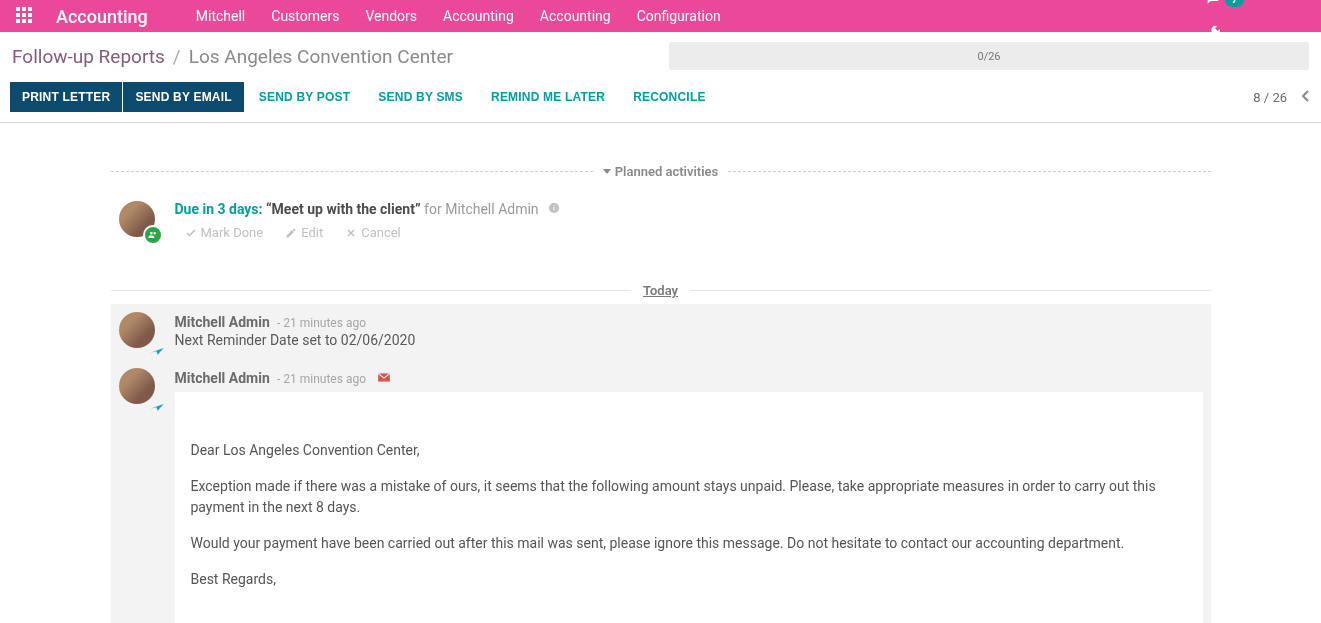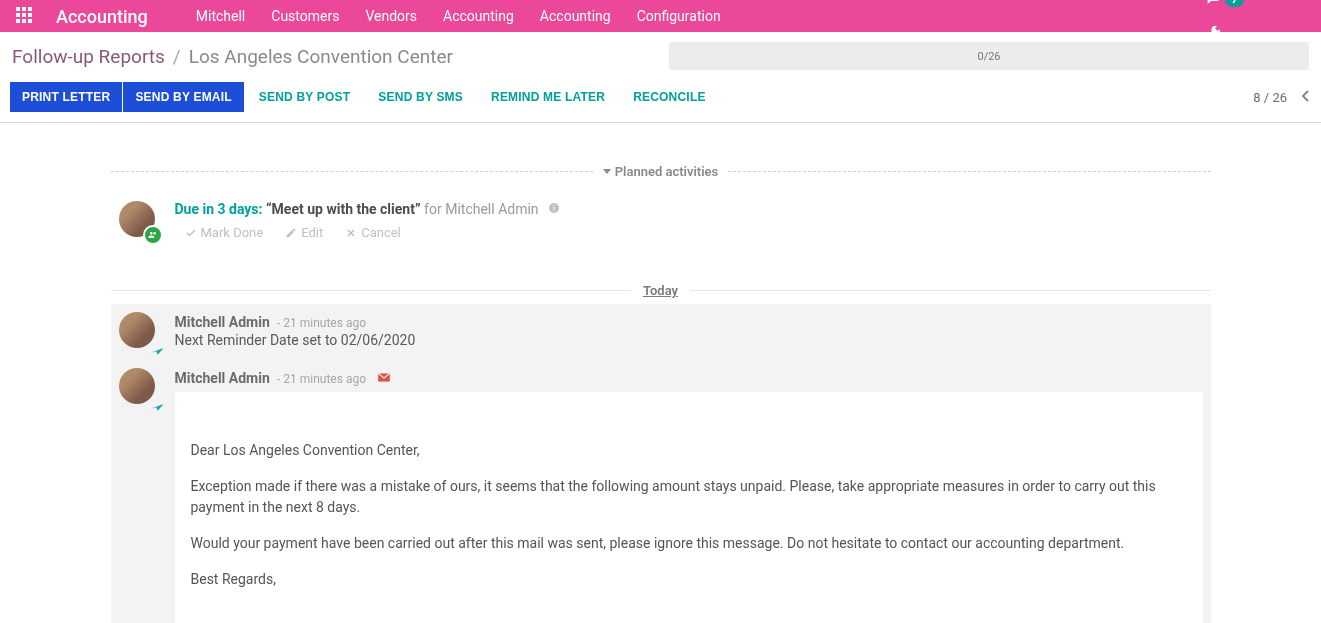--- a/index.html
+++ b/index.html
@@ -21,21 +21,21 @@
   .subhead { display: flex; align-items: center; padding: 10px 12px 6px 12px; }
   .breadcrumb { font-size: 19px; display: flex; align-items: center; gap: 8px; }
   .bc-link { color: #875a7b; cursor: pointer; }
   .bc-sep { color: #aaa; }
   .bc-current { color: #8a8a8a; }
   .progress-slot { margin-left: auto; width: 640px; height: 28px; background: #ececec; color: #777; font-size: 11px; display: flex; align-items: center; justify-content: center; border-radius: 2px; }
   
   
   .actionbar { display: flex; align-items: center; padding: 6px 10px 10px 10px; border-bottom: 1px solid #d6d6d6; }
   .btn { font-size: 12px; font-weight: 600; padding: 8px 12px; border: none; cursor: pointer; text-transform: uppercase; letter-spacing: .2px; }
-  .btn-primary { background: #1d4ed8; color: #fff; margin-right: 1px; }
+  .btn-primary { background: #0c4a6e; color: #fff; margin-right: 1px; }
   .btn-link { background: transparent; color: #00a09d; padding: 8px 14px; }
   .pager { margin-left: auto; display: flex; align-items: center; gap: 14px; color: #6b6b6b; font-size: 13px; }
   .chev { cursor: pointer; color: #8a8a8a; }
   
   
   .content { width: 1100px; margin: 0 auto; padding-top: 0; }
   
   .cut-row { padding: 4px 8px; color: #00a09d; font-size: 13px; border-bottom: 1px dashed transparent; overflow: hidden; white-space: nowrap; height: 6px; }
   .cut-row span { visibility: hidden; } 
   

